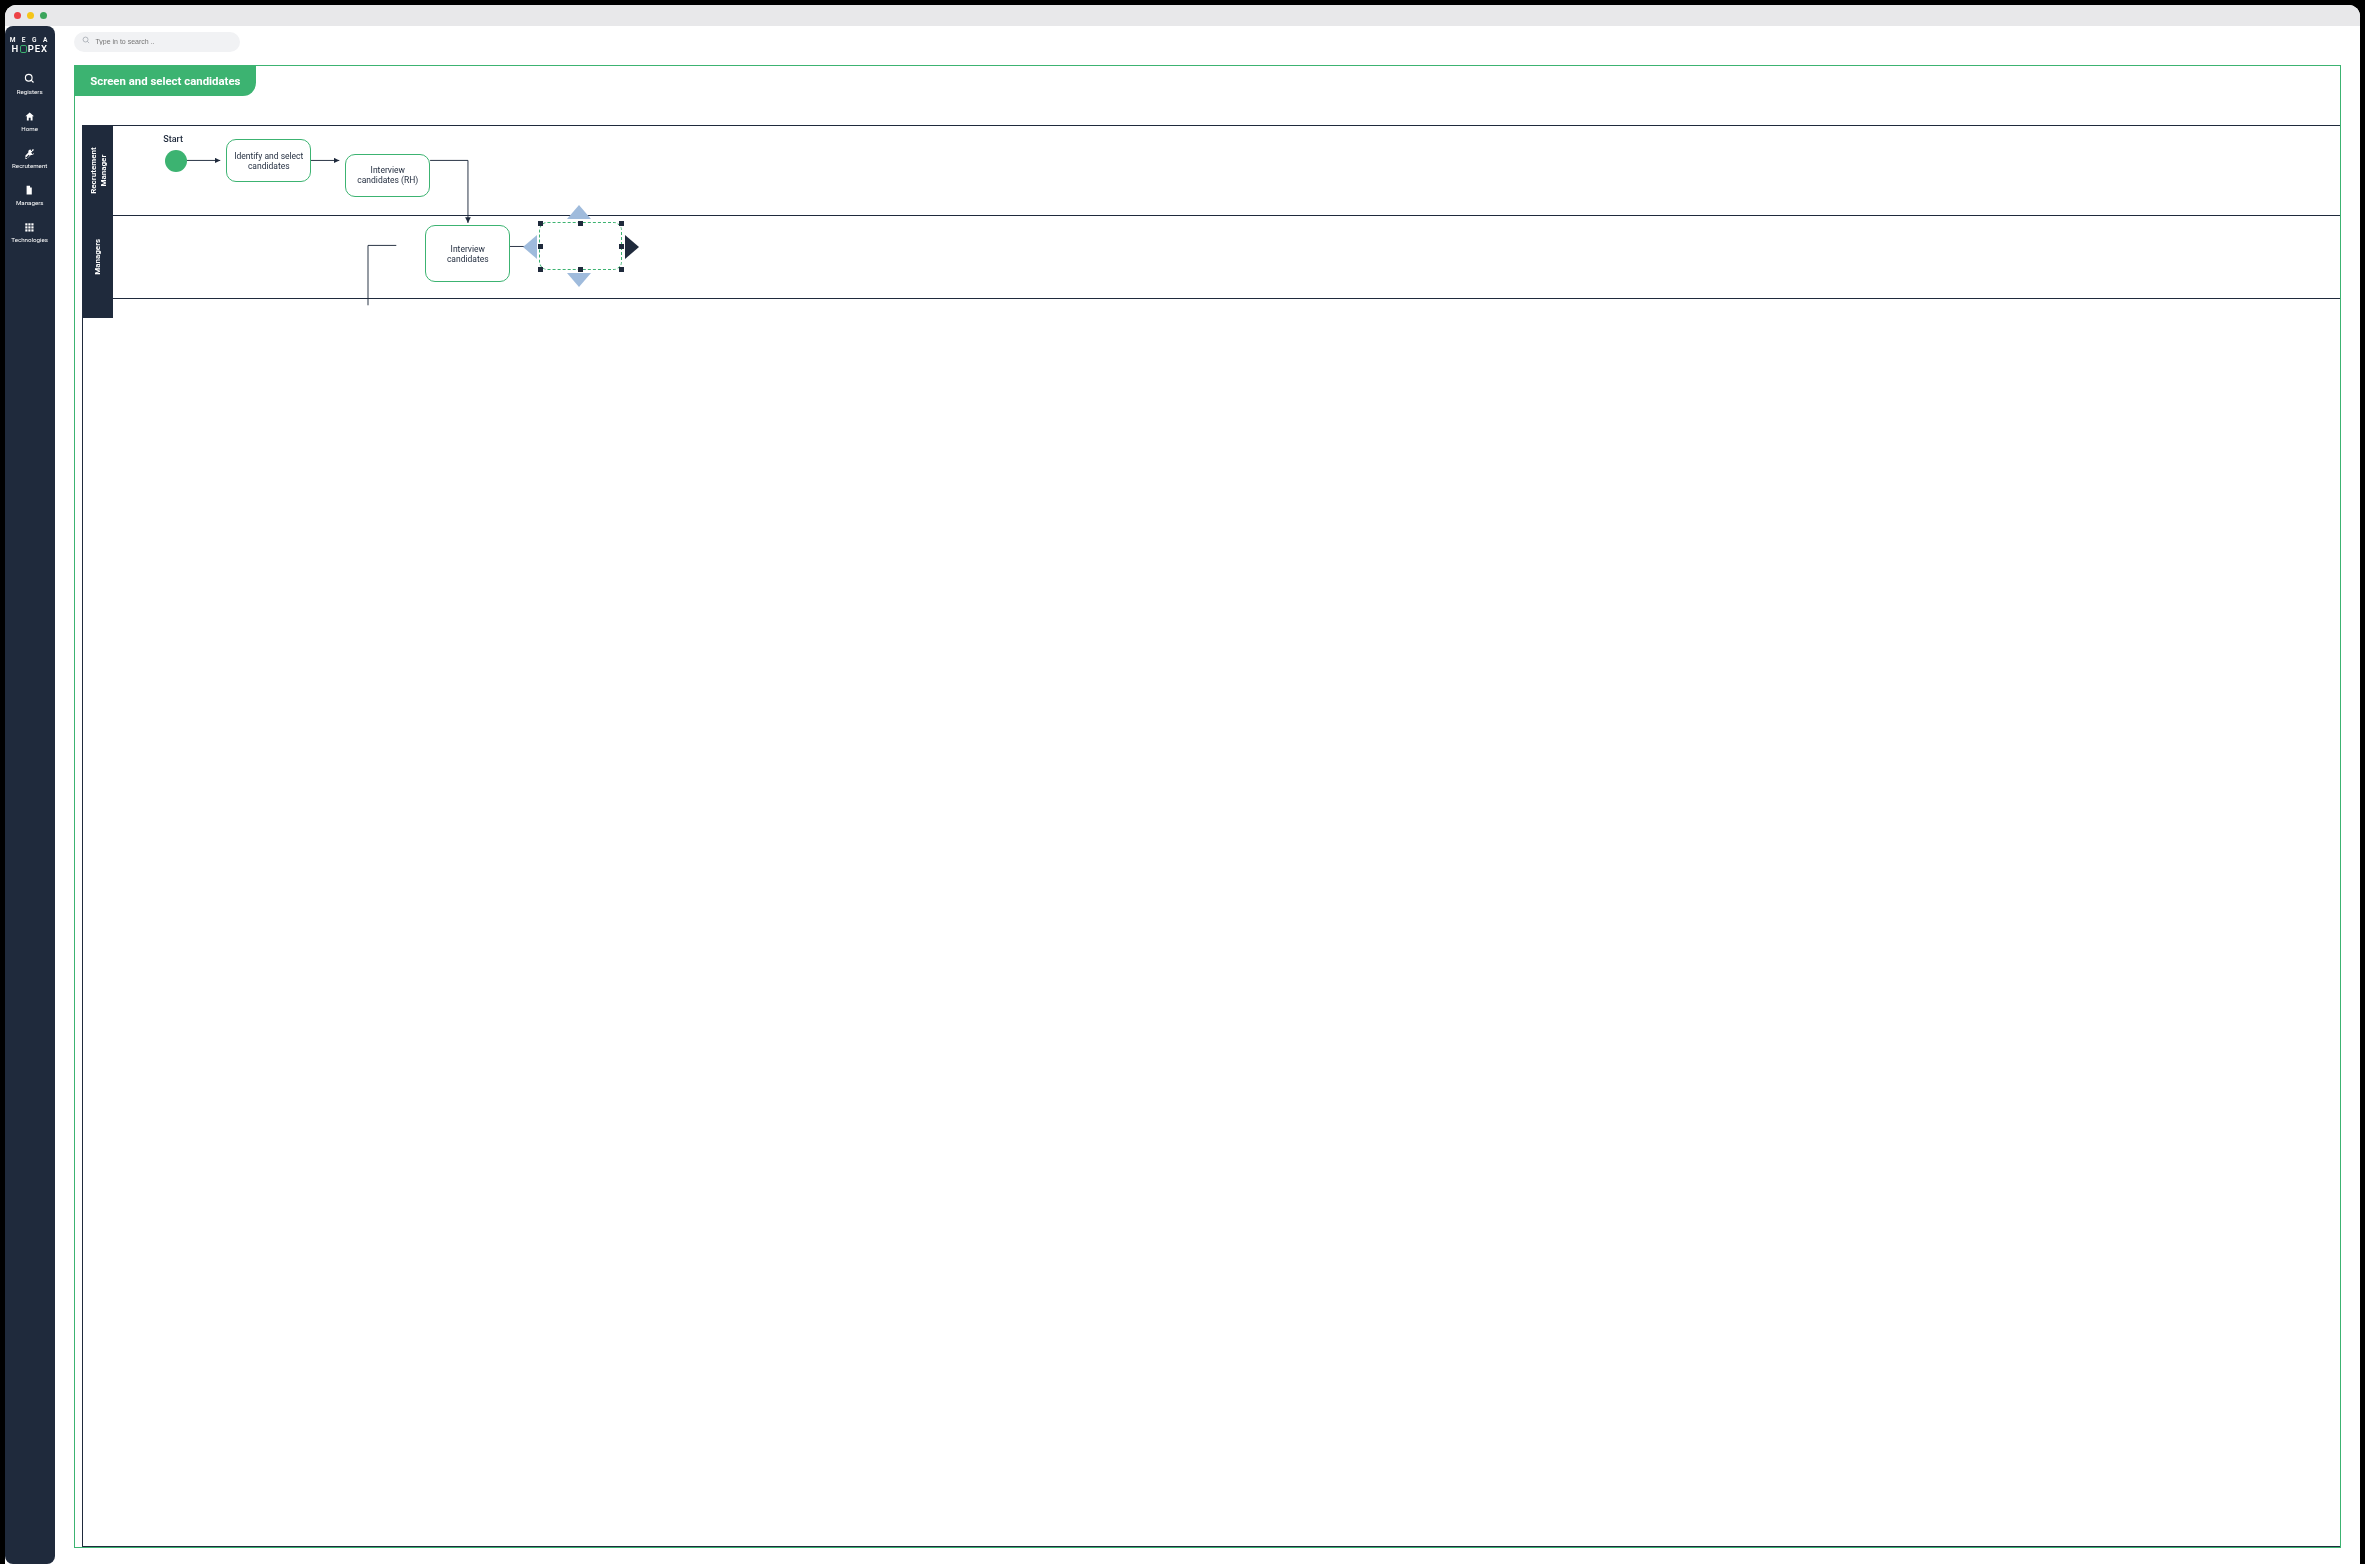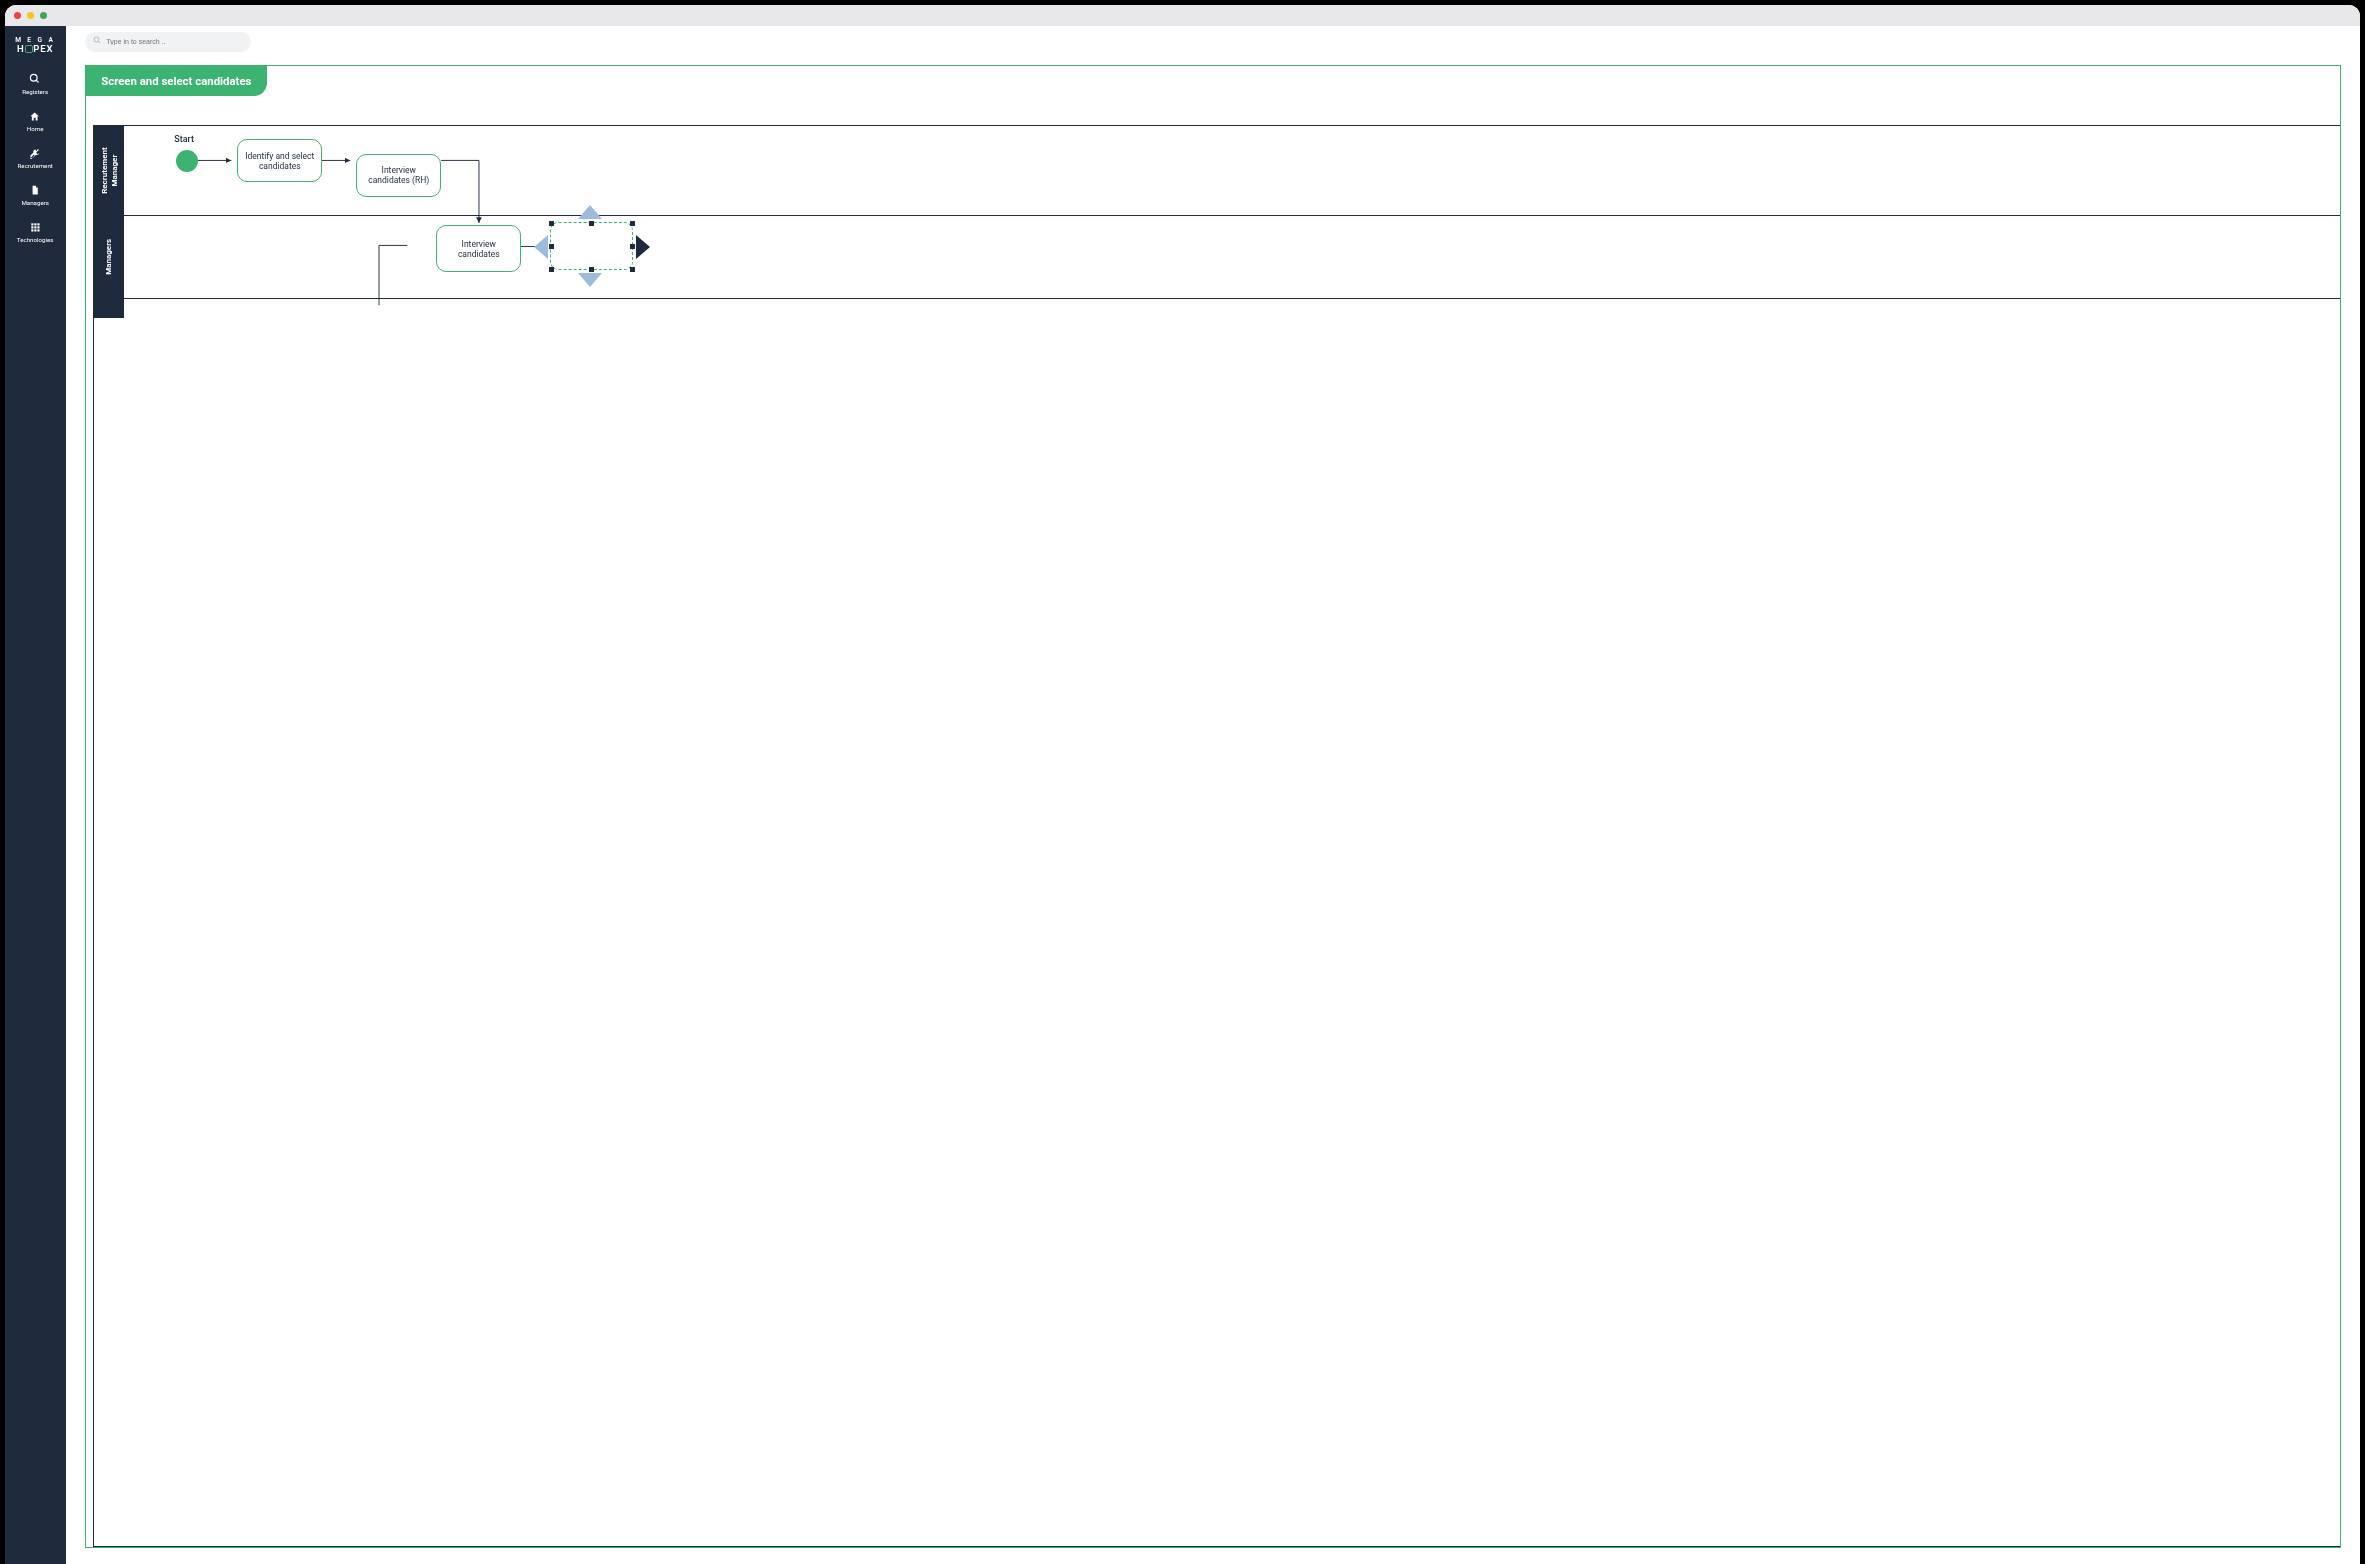--- a/index.html
+++ b/index.html
@@ -28,26 +28,27 @@
   }
   .traffic-light { width: 7px; height: 7px; border-radius: 50%; }
   .tl-red { background: #ed4245; }
   .tl-yellow { background: #f5c518; }
   .tl-green { background: #3ba55c; }
 
   .app-body { display: flex; flex: 1; overflow: hidden; }
 
   .sidebar {
     background: #1f2a3c;
-    width: 61px;
+    width: 50px;
     color: #fff;
     display: flex;
     flex-direction: column;
     align-items: center;
     padding-top: 11.4px;
+    border-radius: 8px;
   }
   .logo {
     text-align: center;
     line-height: 1.05;
     margin-bottom: 19px;
     letter-spacing: 2.4px;
     font-weight: 600;
   }
   .logo-top { font-size: 6.6px; }
   .logo-bottom { font-size: 9.5px; letter-spacing: 0.9px; display: flex; align-items: center; justify-content: center; }
@@ -319,21 +320,21 @@
               </svg>
             </div>
           </div>
 
           <div class="lane" style="height:83px">
             <div class="lane-header">
               <span>Managers</span>
             </div>
             <div class="lane-body">
 
-              <div class="task" style="left:312px; top:9.5px; width:85px; height:47px">Interview candidates</div>
+              <div class="task" style="left:312px; top:9.5px; width:85px; height:57px">Interview candidates</div>
 
               <svg class="flow" style="left:397px; top:29px" width="28" height="9.5" viewBox="0 0 60 20">
                 <line x1="0" y1="3" x2="48" y2="3" stroke="#1f2a3c" stroke-width="2" marker-end="url(#ah1)"></line>
               </svg>
 
               <svg class="flow" style="left:255px; top:28px" width="33" height="66" viewBox="0 0 70 140">
                 <path d="M60,3 L0,3 L0,130" fill="none" stroke="#1f2a3c" stroke-width="2"></path>
               </svg>
 
               <div class="tri tri-up" style="left:454px; top:-10.4px"></div>

